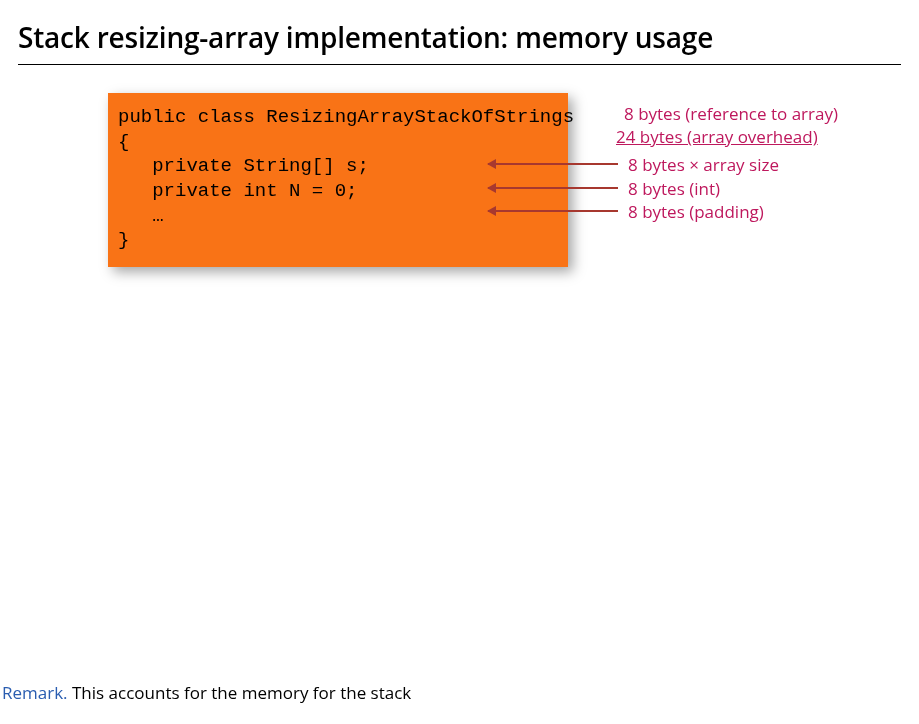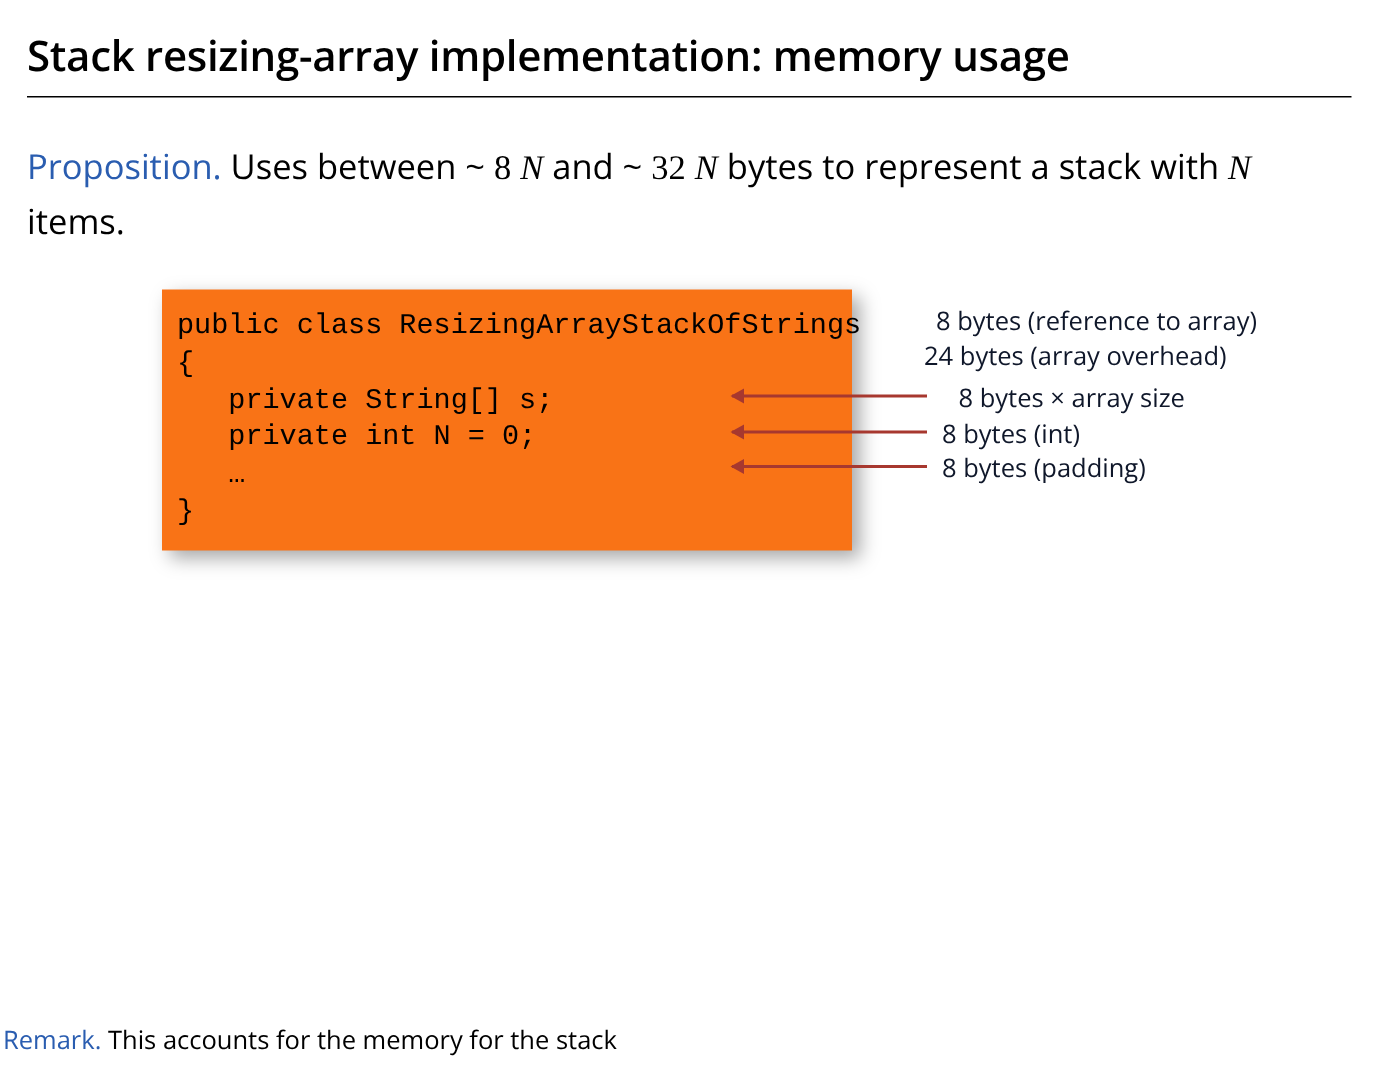--- a/index.html
+++ b/index.html
@@ -75,21 +75,21 @@
     top: 0;
     left: 0;
   }
   .annotations {
     position: absolute;
     left: 520px;
     top: 6px;
     font-family: "Myriad Pro", "Segoe UI", "Open Sans", Arial, sans-serif;
   }
   .ann {
-    color: #0f172a;
+    color: #be185d;
     font-size: 17px;
     line-height: 1.35;
     position: absolute;
     white-space: nowrap;
   }
   .arrow {
     position: absolute;
     height: 1.5px;
     background: #a7382f;
   }
@@ -113,41 +113,38 @@
   }
 </style>
 </head>
 <body>
 
 <div class="page">
 
   <div class="title">Stack resizing-array implementation:  memory usage</div>
   <hr class="rule">
 
-  <div class="prop-line">
-    <span class="label-blue">Proposition.</span><span>  Uses between ~ </span><span class="mnum">8</span><span> </span><span class="mvar">N</span><span> and ~ </span><span class="mnum">32</span><span> </span><span class="mvar">N</span><span>  bytes to represent a stack with </span><span class="mvar">N</span><span> items.</span>
-  </div>
 
 
   <div class="code-area">
     <div class="code-box"><span>public class ResizingArrayStackOfStrings</span>
 <span>{</span>
 <span>   private String[] s;</span>
 <span>   private int N = 0;</span>
 <span>   …</span>
 <span>}</span></div>
 
     <div class="arrow" style="left:380px; top:70px;  width:130px;"></div>
     <div class="arrow" style="left:380px; top:94px;  width:130px;"></div>
     <div class="arrow" style="left:380px; top:117px; width:130px;"></div>
 
     <div class="annotations">
       <div class="ann" style="left:-4px; top:4px;">8 bytes (reference to array)</div>
-      <div class="ann" style="left:-12px; top:27px;">24 bytes (array overhead)</div>
-      <div class="ann" style="left:11px;   top:55px;text-align:center;">8 bytes × array size</div>
+      <div class="ann" style="left:-12px; top:27px;text-decoration:underline;">24 bytes (array overhead)</div>
+      <div class="ann" style="left:0px;   top:55px;text-align:center;">8 bytes × array size</div>
       <div class="ann" style="left:0px;   top:79px;">8 bytes (int)</div>
       <div class="ann" style="left:0px;   top:102px;">8 bytes (padding)</div>
     </div>
   </div>
 
   <div class="remark-block">
     <span class="label-blue">Remark.</span><span>  This accounts for the memory for the stack</span><br>
   </div>
 
 </div>

